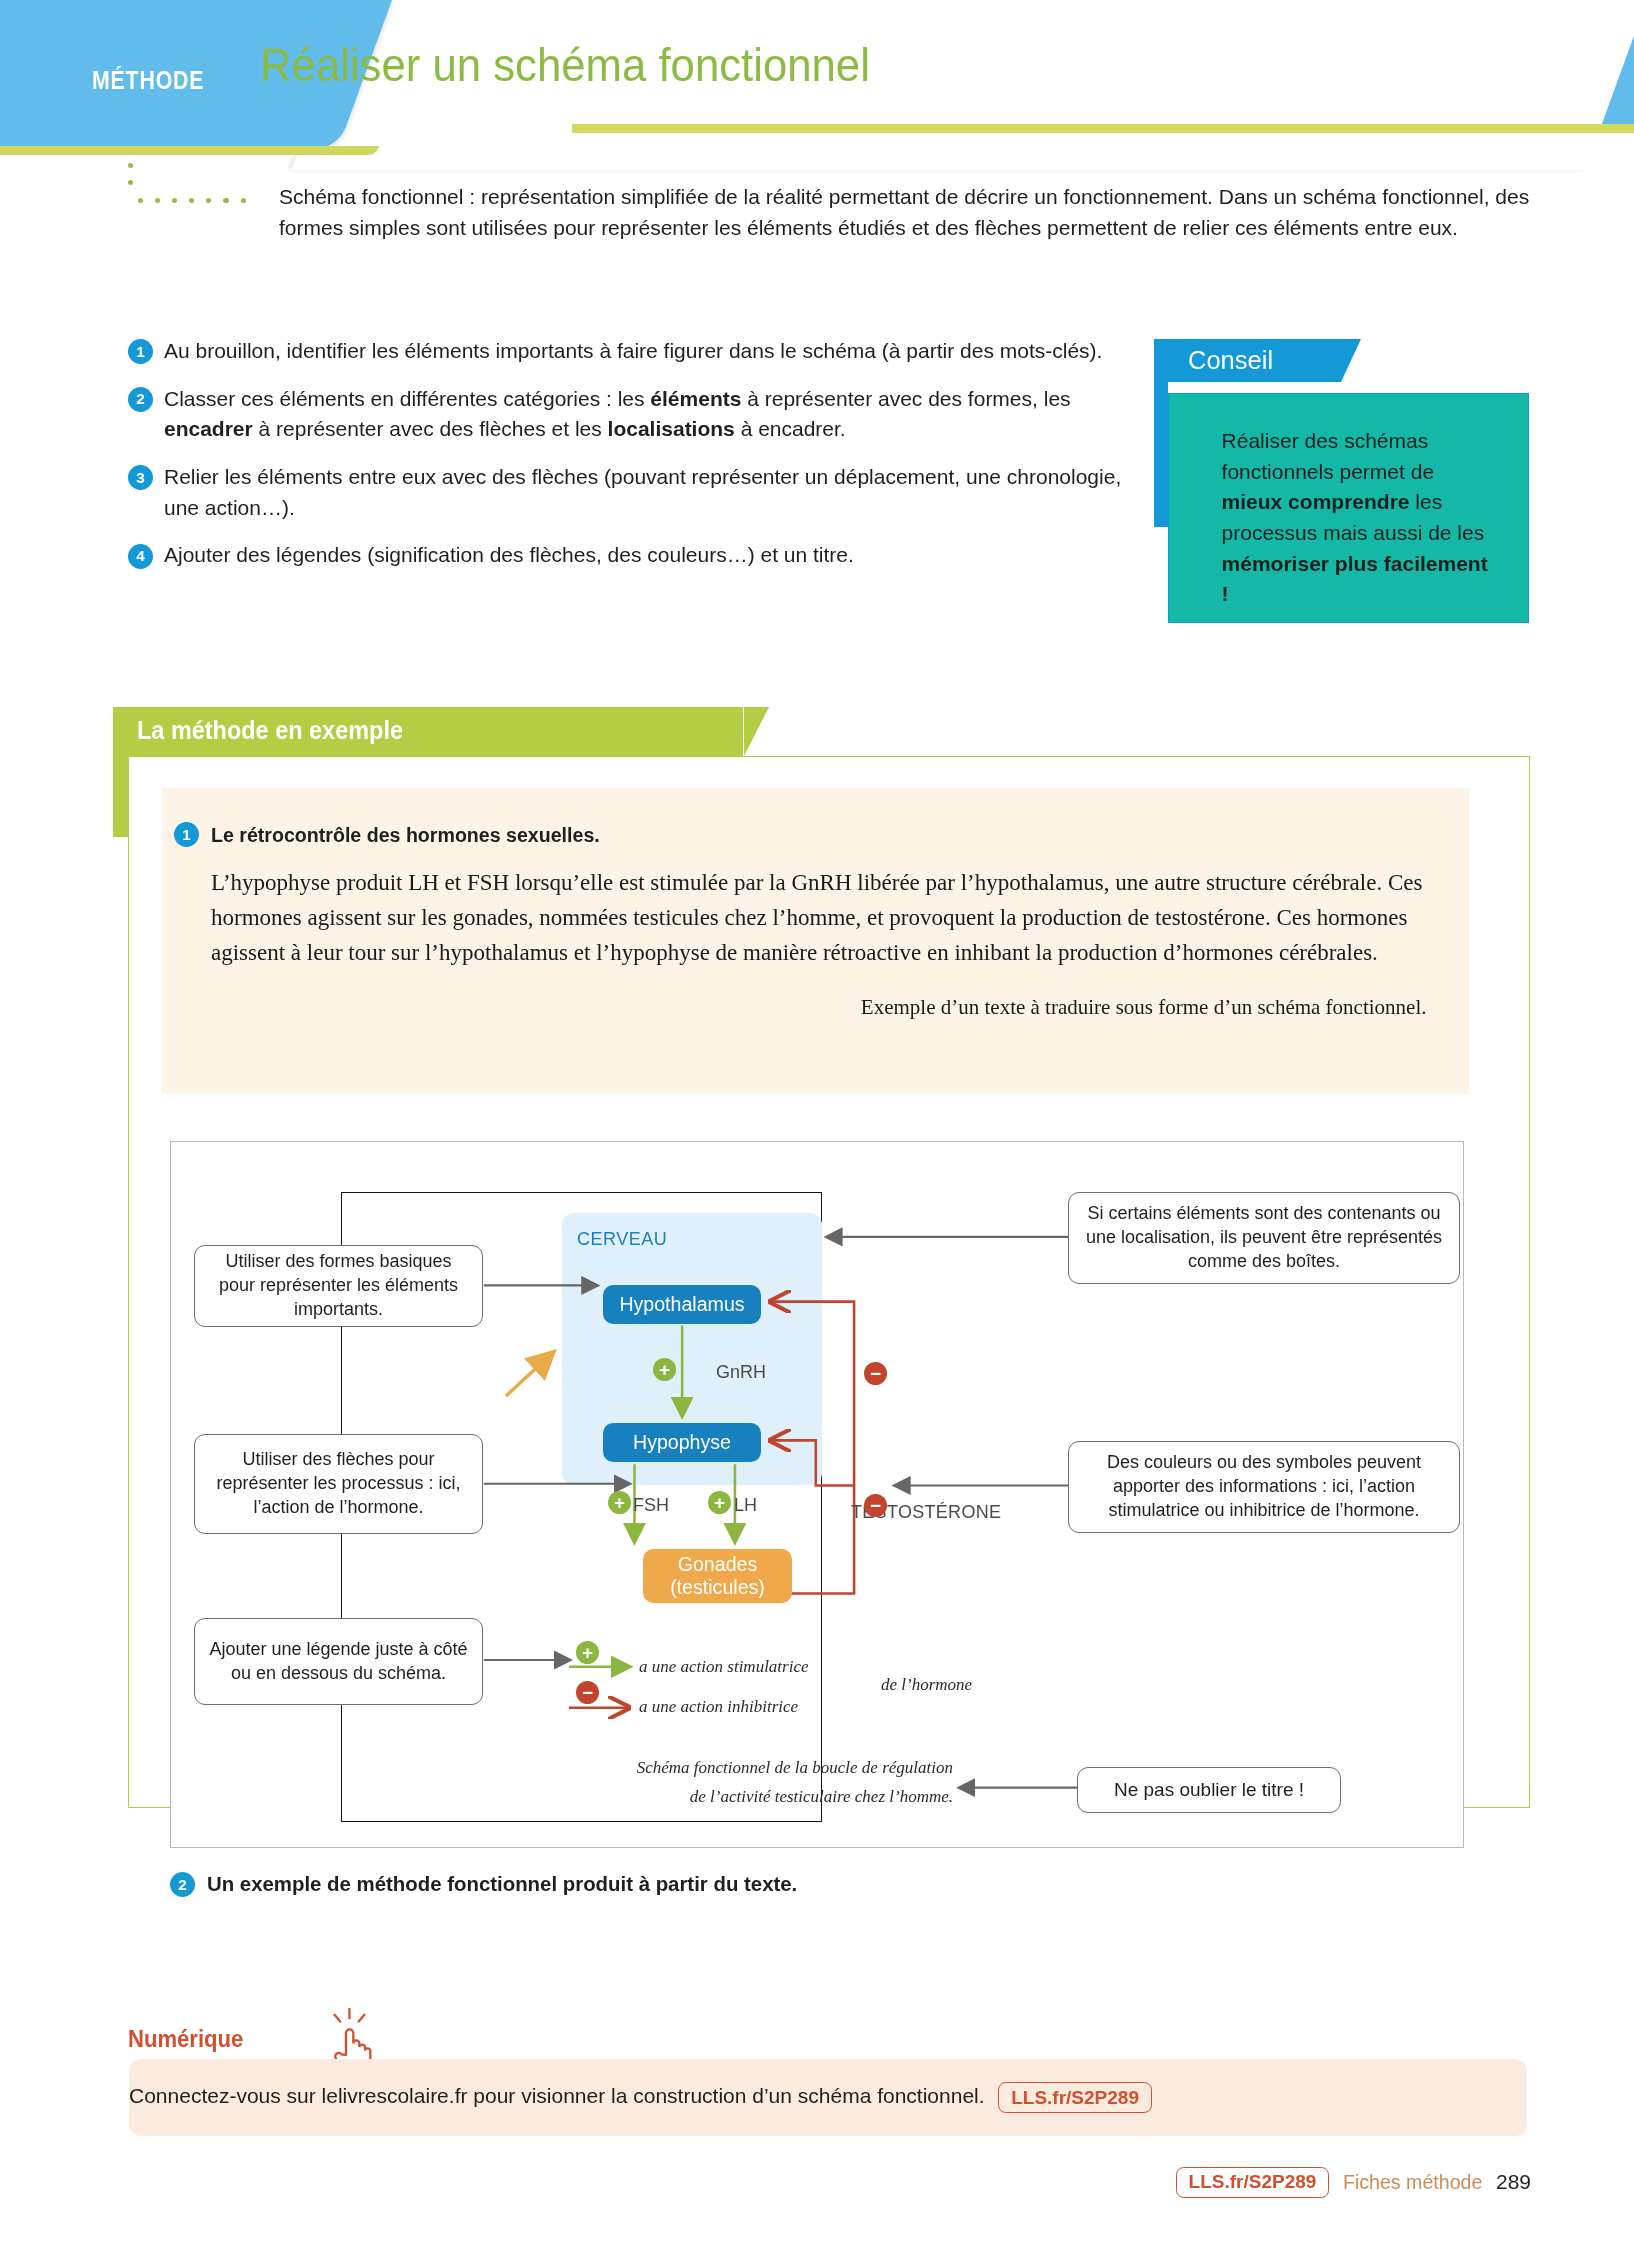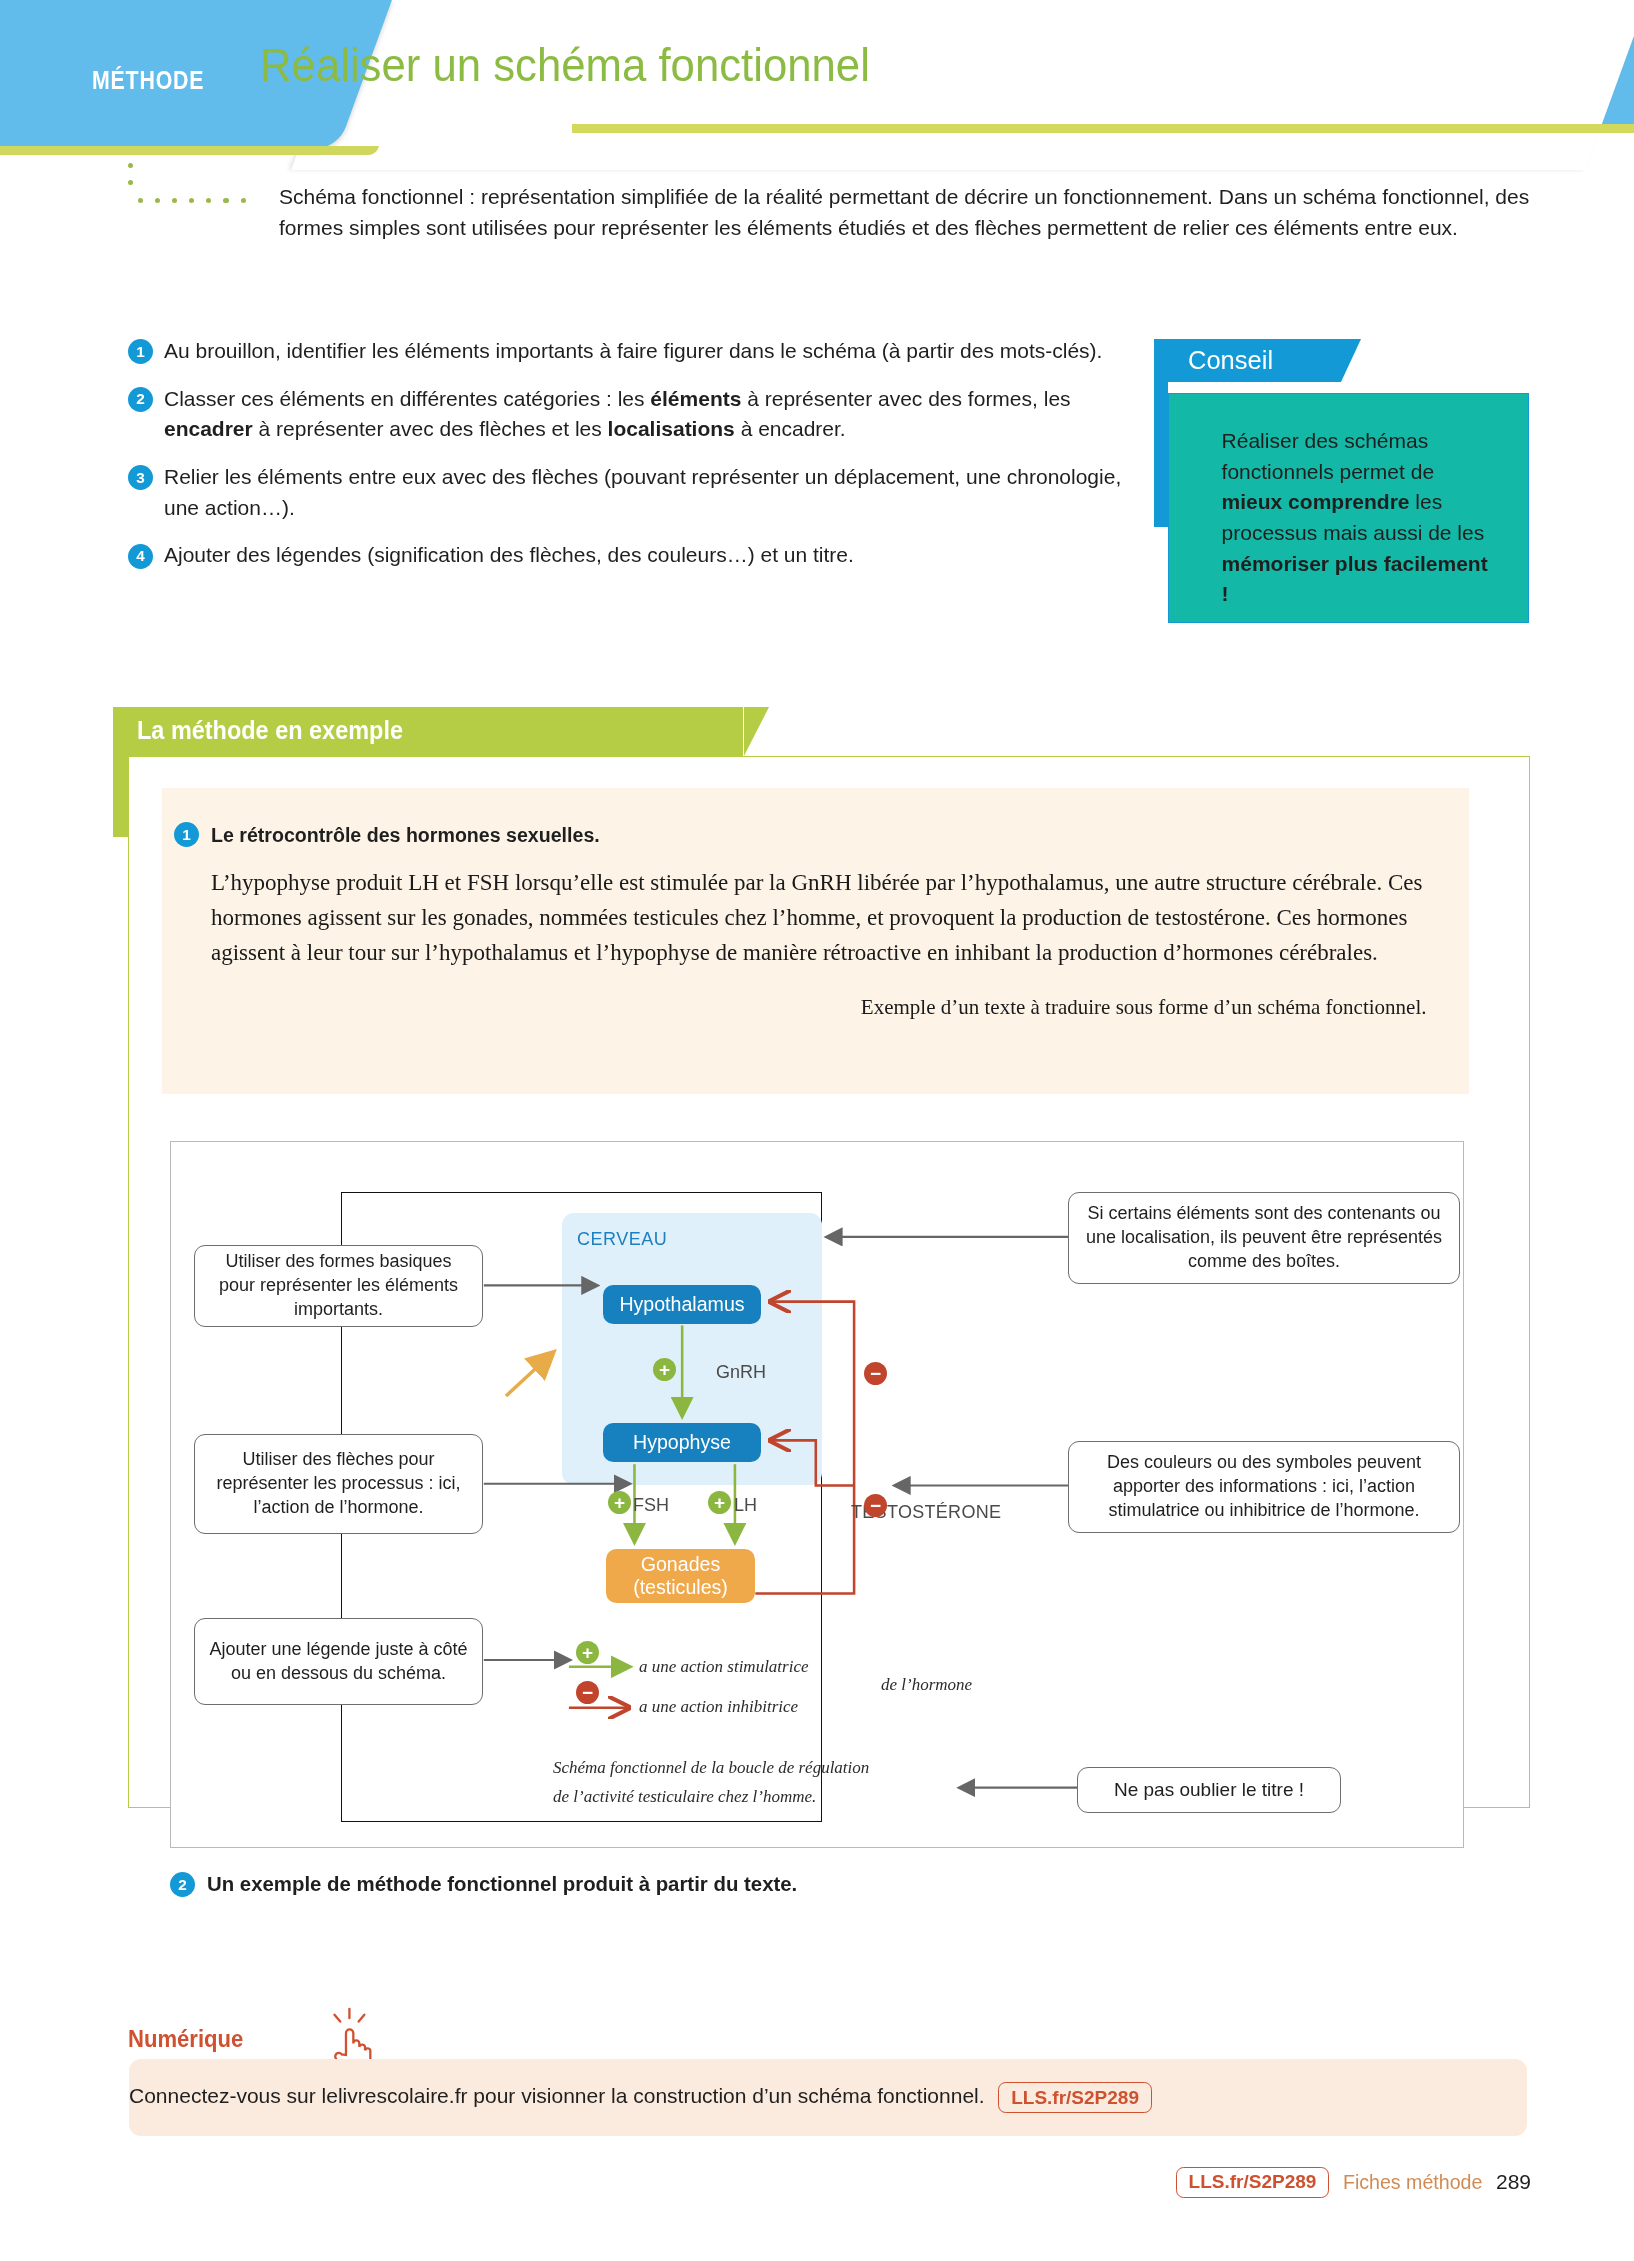--- a/index.html
+++ b/index.html
@@ -188,21 +188,21 @@
     font-size:18px; color:#1c7fc0; letter-spacing:0.5px;
     font-family:"Liberation Sans", sans-serif;
   }
   .node{
     position:absolute; border-radius:10.2px; color:#fff;
     display:flex; align-items:center; justify-content:center; text-align:center;
     font-size:19.6px; font-family:"Liberation Sans", sans-serif;
     line-height:1.18;
   }
   .node.blue{ background:#1780bf; }
-  .node.orange{ background:#efa94a; }
+  .node.orange{ background:#efa94a;margin-left:37px; }
   #node-hypothalamus{ left:603px; top:1285px; width:158px; height:39px; }
   #node-hypophyse{   left:603px; top:1423px; width:158px; height:39px; }
   #node-gonades{     left:606px; top:1549px; width:149px; height:54px; }
 
   .lbl{
     position:absolute; font-size:18px; color:#4a4a4a;
     font-family:"Liberation Sans", sans-serif;
   }
   #lbl-gnrh{ left:691px; top:1362px;margin-left:25px; }
   #lbl-fsh{  left:633px; top:1495px; }
@@ -227,21 +227,21 @@
   .legend-item{ position:absolute; font-size:17px; color:#2b2b2b;
     font-family:"Liberation Serif", serif; font-style:italic; }
   #leg-stim{ left:639px; top:1657px; }
   #leg-inhib{ left:639px; top:1697px; }
   #leg-horm{ left:881px; top:1675px; }
   #sym-leg-plus{ left:576px; top:1641px; }
   #sym-leg-minus{ left:576px; top:1681px; }
 
   .schema-title{
     position:absolute; left:553px; top:1754px; width:400px;
-    text-align:left; font-size:17px; line-height:1.7;
+    text-align:right; font-size:17px; line-height:1.7;
     color:#2b2b2b; font-family:"Liberation Serif", serif; font-style:italic;
   }
 
   
   .callout{
     position:absolute; border:1.7px solid #6e6e6e; border-radius:11px;
     background:#fff; text-align:center; color:#1f1f1f;
     font-size:18px; line-height:1.33; padding:10.2px 12px;
     font-family:"Liberation Sans", sans-serif;
     display:flex; align-items:center; justify-content:center;

